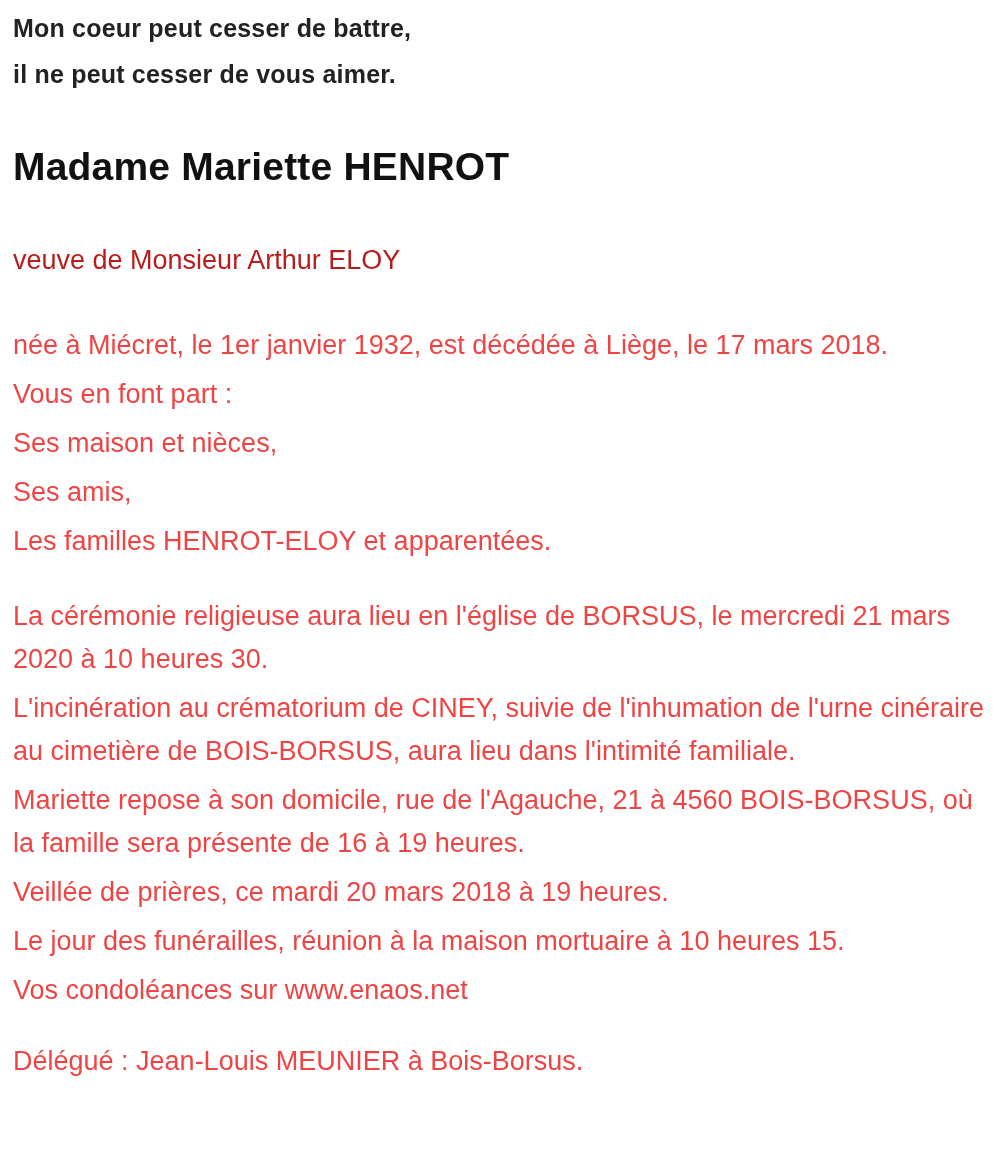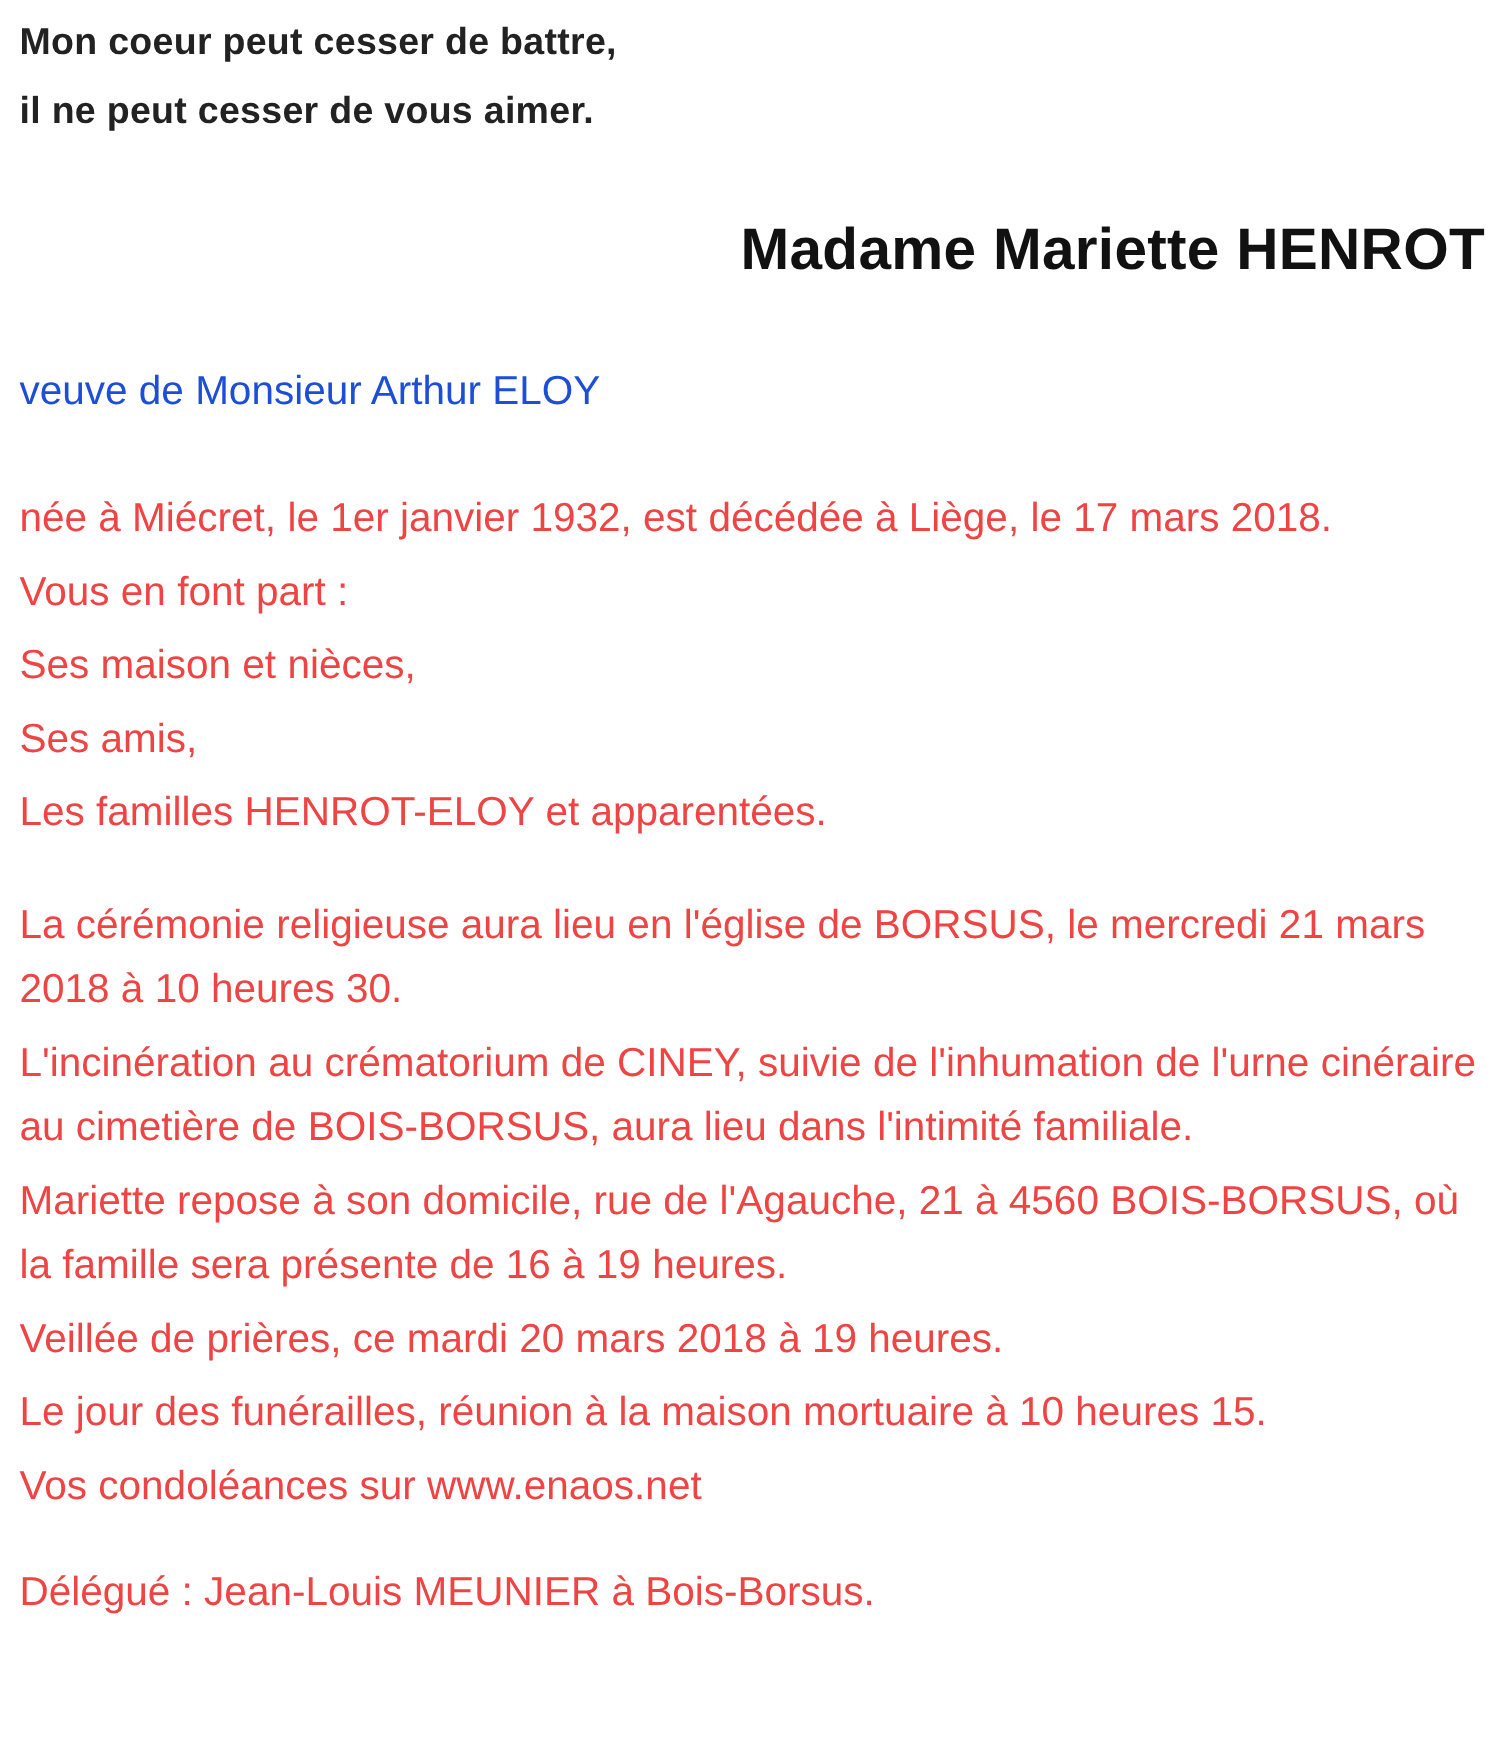--- a/index.html
+++ b/index.html
@@ -28,25 +28,24 @@
     margin: 0 0 18px 0;
     letter-spacing: 0.2px;
   }
   .deceased-name {
     font-size: 39px;
     font-weight: bold;
     color: #111111;
     line-height: 44px;
     margin: 57px 0 0 0;
     letter-spacing: 0.2px;
-    text-align: right;
   }
   .spouse-line {
     font-size: 27px;
-    color: #1d4ed8;
+    color: #b91c1c;
     line-height: 32px;
     margin: 55px 0 0 0;
   }
   .body-text {
     margin-top: 48px;
     max-width: 976px;
   }
   .body-text p {
     font-size: 27px;
     color: #ef4444;
@@ -73,21 +72,21 @@
   <h1 class="deceased-name">Madame Mariette HENROT</h1>
 
   <p class="spouse-line">veuve de Monsieur Arthur ELOY</p>
 
   <div class="body-text">
     <p>née à Miécret, le 1er janvier 1932, est décédée à Liège, le 17 mars 2018.</p>
     <p>Vous en font part :</p>
     <p>Ses maison et nièces,</p>
     <p>Ses amis,</p>
     <p>Les familles HENROT-ELOY et apparentées.</p>
-    <p class="gap-top">La cérémonie religieuse aura lieu en l'église de BORSUS, le mercredi 21 mars 2018 à 10 heures 30.</p>
+    <p class="gap-top">La cérémonie religieuse aura lieu en l'église de BORSUS, le mercredi 21 mars 2020 à 10 heures 30.</p>
     <p>L'incinération au crématorium de CINEY, suivie de l'inhumation de l'urne cinéraire au cimetière de BOIS-BORSUS, aura lieu dans l'intimité familiale.</p>
     <p>Mariette repose à son domicile, rue de l'Agauche, 21 à 4560 BOIS-BORSUS, où la famille sera présente de 16 à 19 heures.</p>
     <p>Veillée de prières, ce mardi 20 mars 2018 à 19 heures.</p>
     <p>Le jour des funérailles, réunion à la maison mortuaire à 10 heures 15.</p>
     <p>Vos condoléances sur www.enaos.net</p>
     <p class="gap-top-lg">Délégué : Jean-Louis MEUNIER à Bois-Borsus.</p>
   </div>
 
 </div>
 

